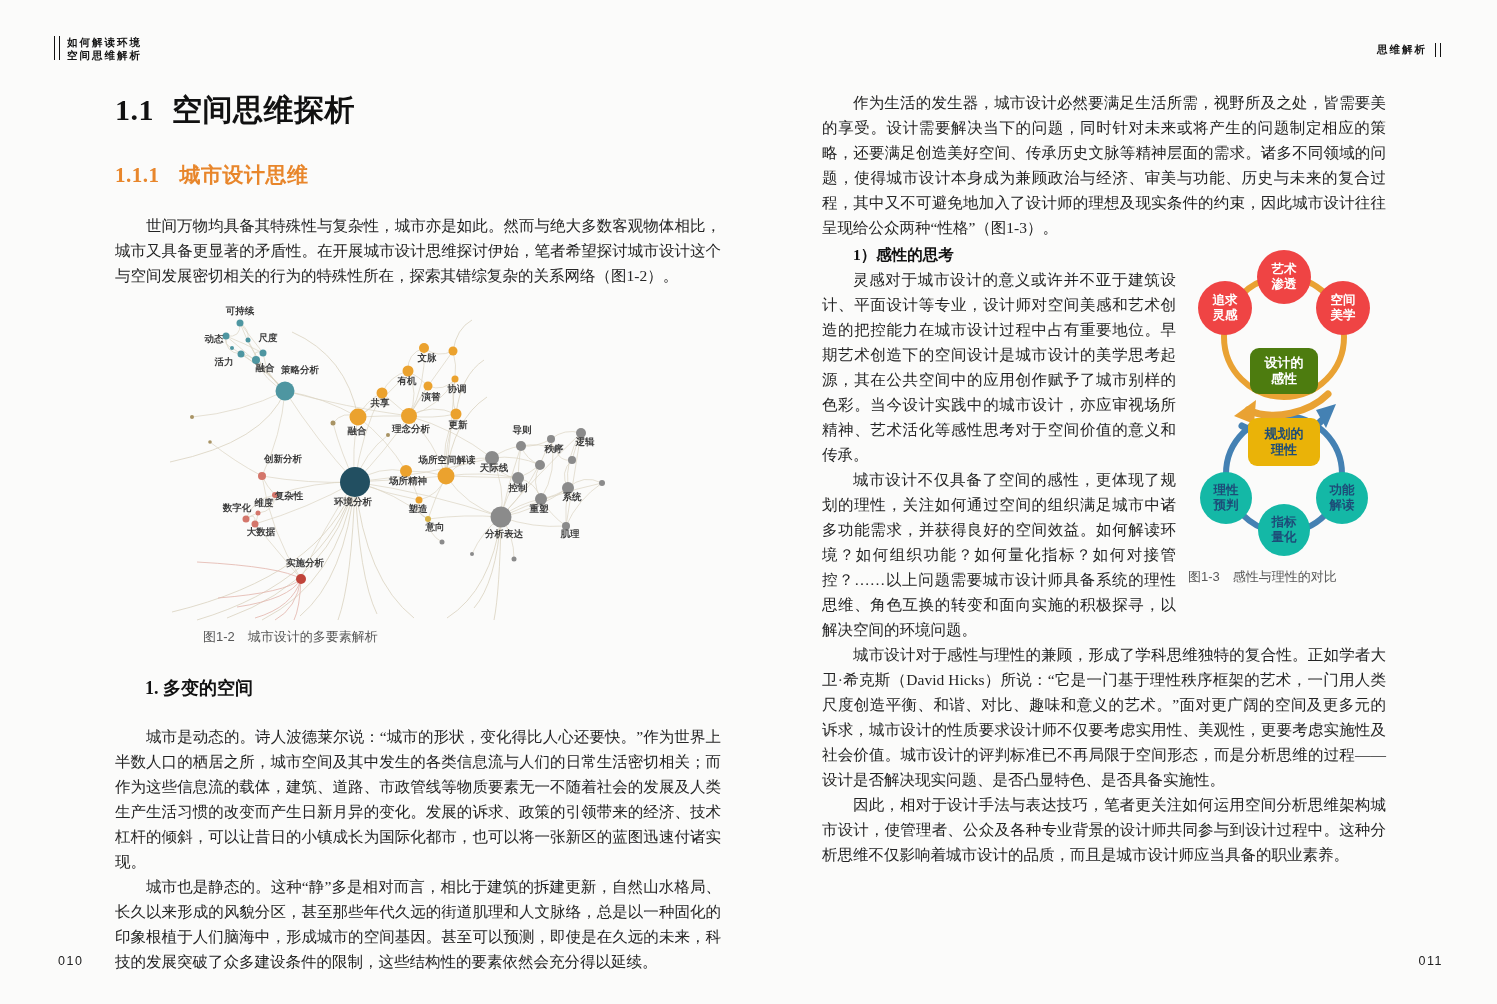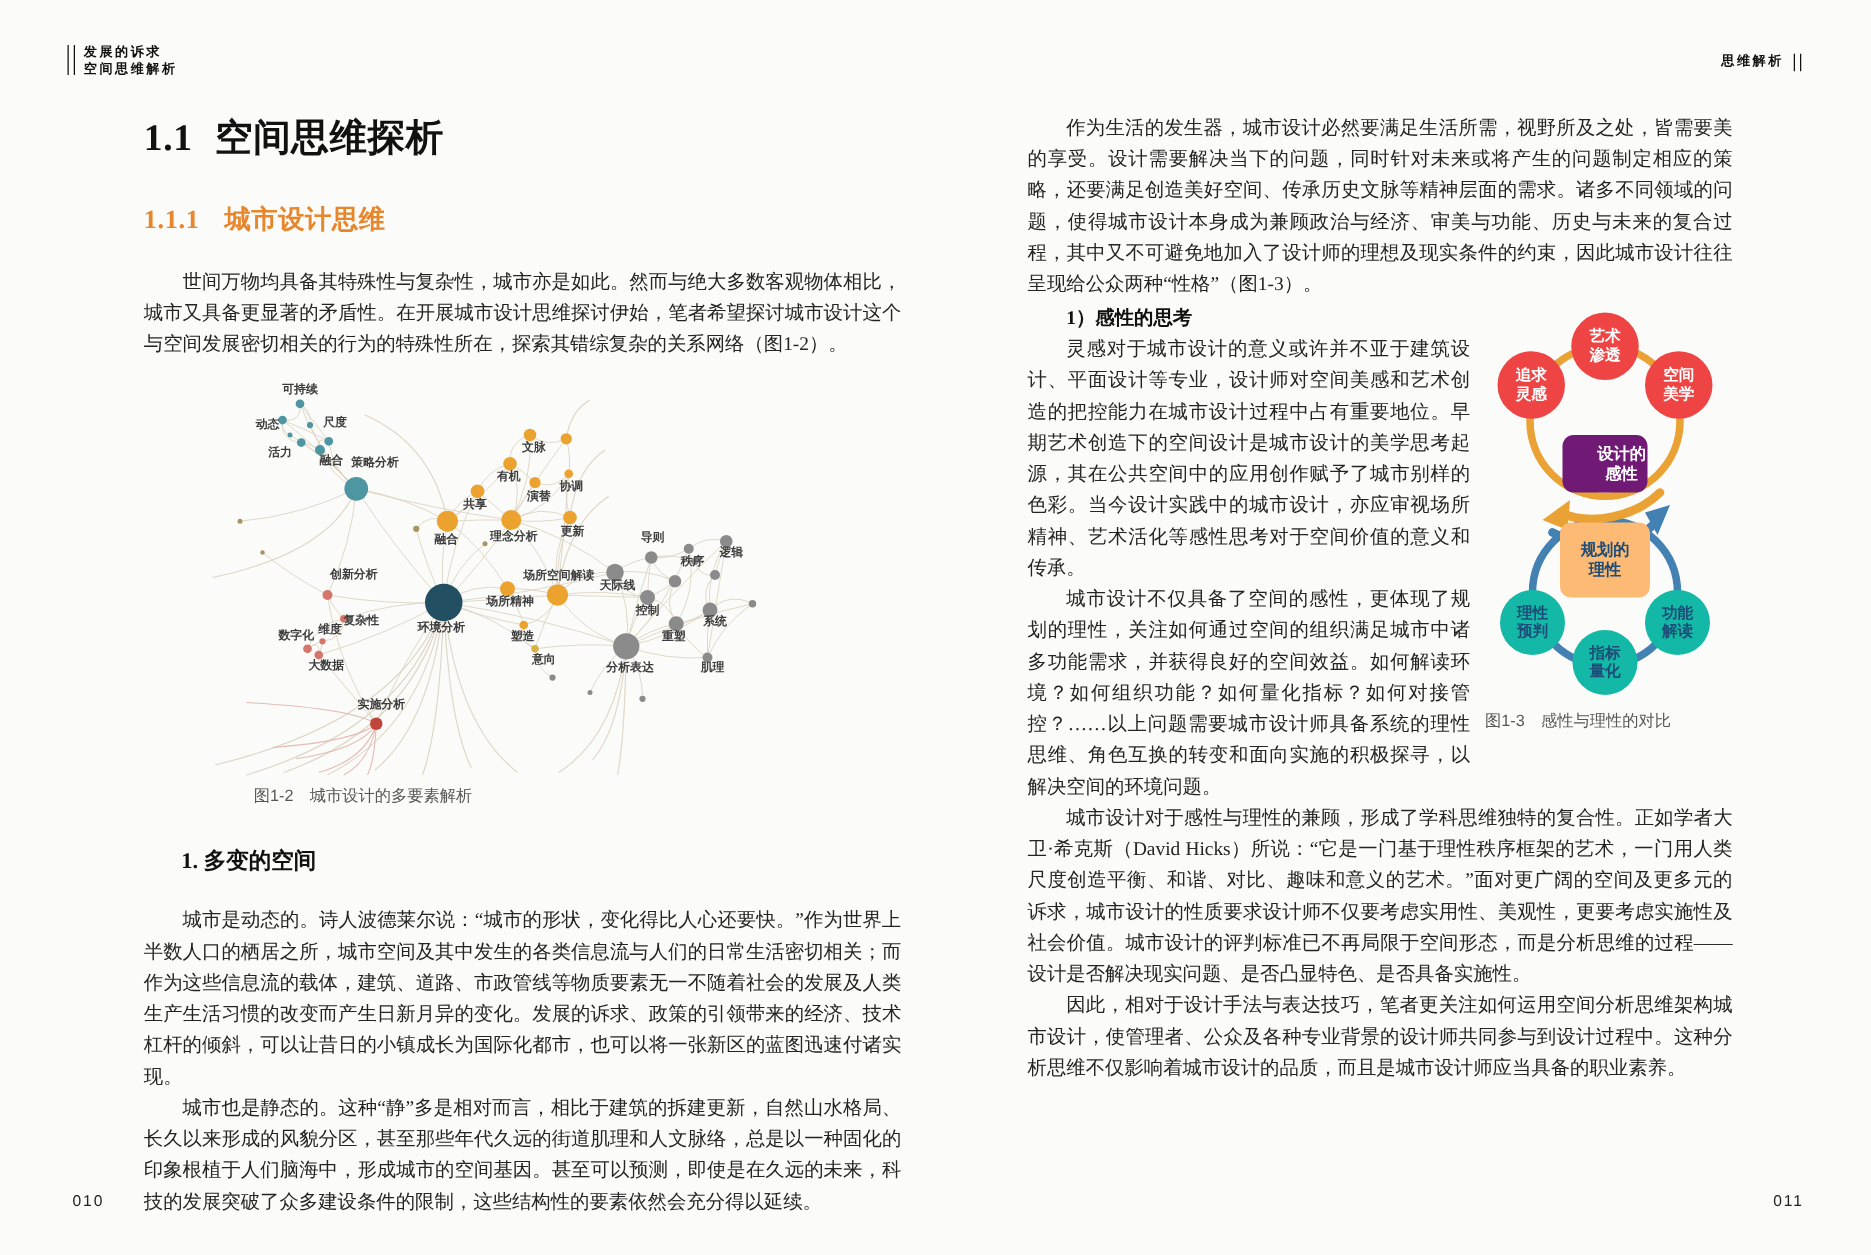--- a/index.html
+++ b/index.html
@@ -36,41 +36,41 @@
   .fig13wrap{float:right;width:198px;margin:4px 0 0 12px;padding-bottom:40px;}
   .fig13{position:relative;width:192px;height:312px;
     font-family:"Liberation Sans","DejaVu Sans",sans-serif;}
   .fig13 svg{position:absolute;left:0;top:0;}
   .bub{position:absolute;border-radius:50%;display:flex;align-items:center;justify-content:center;
     text-align:center;font-weight:700;font-size:12.5px;line-height:15px;}
   .bub.or{width:54px;height:54px;background:#ef4444;color:#fff;}
   .bub.bl{width:52px;height:52px;background:#14b8a6;color:#1D4C78;}
   .rectlab{position:absolute;border-radius:9px;display:flex;align-items:center;justify-content:center;
     text-align:center;font-weight:700;font-size:13px;line-height:16px;}
-  .rectlab.or{left:62px;top:104px;width:68px;height:46px;background:#701a75;color:#fff;justify-content:flex-end;}
-  .rectlab.bl{left:60px;top:174px;width:72px;height:60px;background:#fdba74;color:#1D4C78;}
+  .rectlab.or{left:62px;top:104px;width:68px;height:46px;background:#4d7c0f;color:#fff;}
+  .rectlab.bl{left:60px;top:174px;width:72px;height:48px;background:#eab308;color:#1D4C78;}
   .wrap2{display:inline-block;width:2em;}
   .wrap3{display:inline-block;width:3.2em;}
   .fig13cap{font-size:13px;color:#575757;margin-top:12px;
     font-family:"Liberation Sans","DejaVu Sans",sans-serif;}
   
   .pageno{position:absolute;bottom:36px;font-size:12.5px;letter-spacing:1.5px;color:#222;
     font-family:"Liberation Sans","DejaVu Sans",sans-serif;}
   .pageno.l{left:58px;}
   .pageno.r{right:54px;}
 </style>
 </head>
 <body>
 
 <div class="sheet">
 
   <div class="runhead-left">
     <div class="head-rule"></div>
     <div class="runhead-lines">
-      <div>发展的诉求</div>
+      <div>如何解读环境</div>
       <div>空间思维解析</div>
     </div>
   </div>
 
   <div class="runhead-right">
     <div class="runhead-lines">思维解析</div>
     <div class="head-rule small"></div>
   </div>
 
   <div class="col-left">

